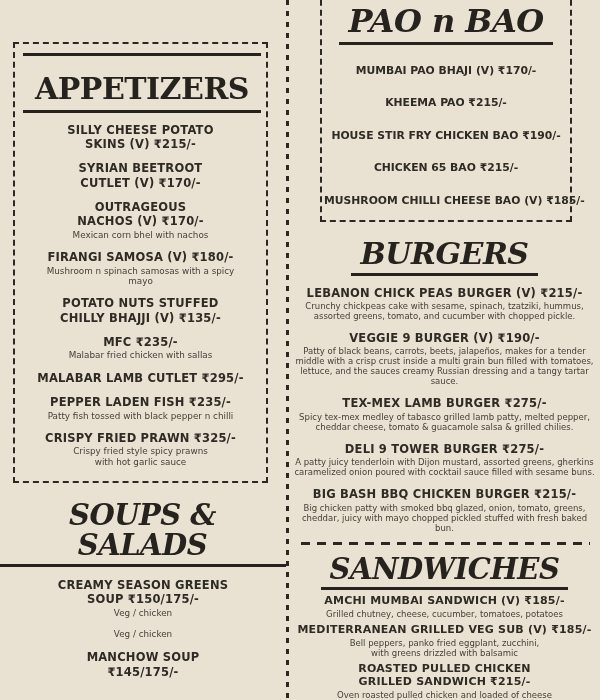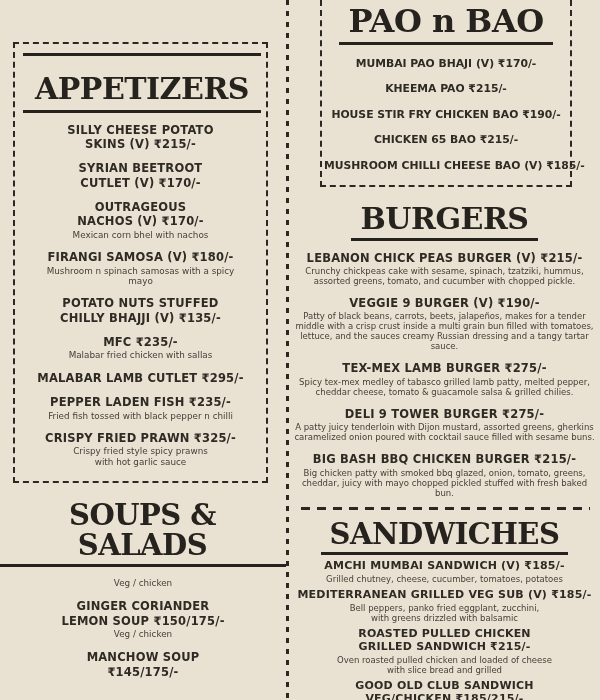--- a/index.html
+++ b/index.html
@@ -14,21 +14,21 @@
   }
   .col{position:absolute;top:0;}
   .col.left{left:0;width:286px;}
   .col.right{left:289px;width:311px;}
 
   .title{
     font-family:"DejaVu Serif","Liberation Serif",serif;font-weight:700;
     color:#26221e;text-align:center;margin:0 auto;line-height:1.05;
     letter-spacing:-0.5px;
   }
-  .underlined{display:table;border-bottom:3px solid #26221e;padding:0 9px 3px;}
+  .underlined{display:table;border-bottom:3px solid #26221e;padding:0 9px 3px;font-style:italic;}
   .overunder{display:table;border-top:3px solid #26221e;border-bottom:3px solid #26221e;padding:17px 12px 5px;}
 
   .box{border:2px dashed #2b2823;}
   .apps{margin:42px 18px 0 13px;padding:9px 8px 14px;text-align:center;}
   .apps-title{font-size:30px;}
   .pao{margin:-10px 28px 0 31px;padding:13px 2px 13px;text-align:center;}
   .pao-title{font-size:32px;}
 
   .item{margin-top:10px;text-align:center;}
   .iname{
@@ -39,21 +39,21 @@
     font-size:8.8px;line-height:1.18;margin:1px auto 0;color:#454138;
     white-space:pre-line;max-width:214px;
   }
 
   .apps .item{}
 
   .soups{margin-top:17px;text-align:center;}
   .soups-title{font-size:29px;padding-left:8px;}
   .soups .item{margin-top:11px;}
 
-  .pao .item{margin-top:12px;}
+  .pao .item{margin-top:19px;}
   .pao .iname{font-size:10.8px;white-space:nowrap;letter-spacing:0;}
 
   .burgers{margin-top:16px;text-align:center;}
   .burgers-title{font-size:30px;}
   .burgers .item{margin-top:10px;}
   .burgers .iname{font-size:11.5px;}
   .burgers .idesc{font-size:8.5px;max-width:306px;}
 
   .sep{
     height:3px;margin:9px 10px 0 12px;
@@ -100,38 +100,38 @@
       </div>
       <div class="item">
         <div class="iname">MFC ₹235/-</div>
         <div class="idesc">Malabar fried chicken with sallas</div>
       </div>
       <div class="item">
         <div class="iname">MALABAR LAMB CUTLET ₹295/-</div>
       </div>
       <div class="item">
         <div class="iname">PEPPER LADEN FISH ₹235/-</div>
-        <div class="idesc">Fried fish tossed with black pepper n chilli</div>
+        <div class="idesc">Patty fish tossed with black pepper n chilli</div>
       </div>
       <div class="item">
         <div class="iname">CRISPY FRIED PRAWN ₹325/-</div>
         <div class="idesc">Crispy fried style spicy prawns
 with hot garlic sauce</div>
       </div>
     </div>
 
     <div class="soups">
       <h2 class="title underlined soups-title">SOUPS &amp; SALADS</h2>
 
       <div class="item">
+        <div class="iname">CREAMY SEASON GREENS
+SOUP ₹150/175/-</div>
         <div class="idesc">Veg / chicken</div>
       </div>
       <div class="item">
-        <div class="iname">GINGER CORIANDER
-LEMON SOUP ₹150/175/-</div>
         <div class="idesc">Veg / chicken</div>
       </div>
       <div class="item">
         <div class="iname">MANCHOW SOUP
 ₹145/175/-</div>
 
       </div>
 
     </div>
   </div>

